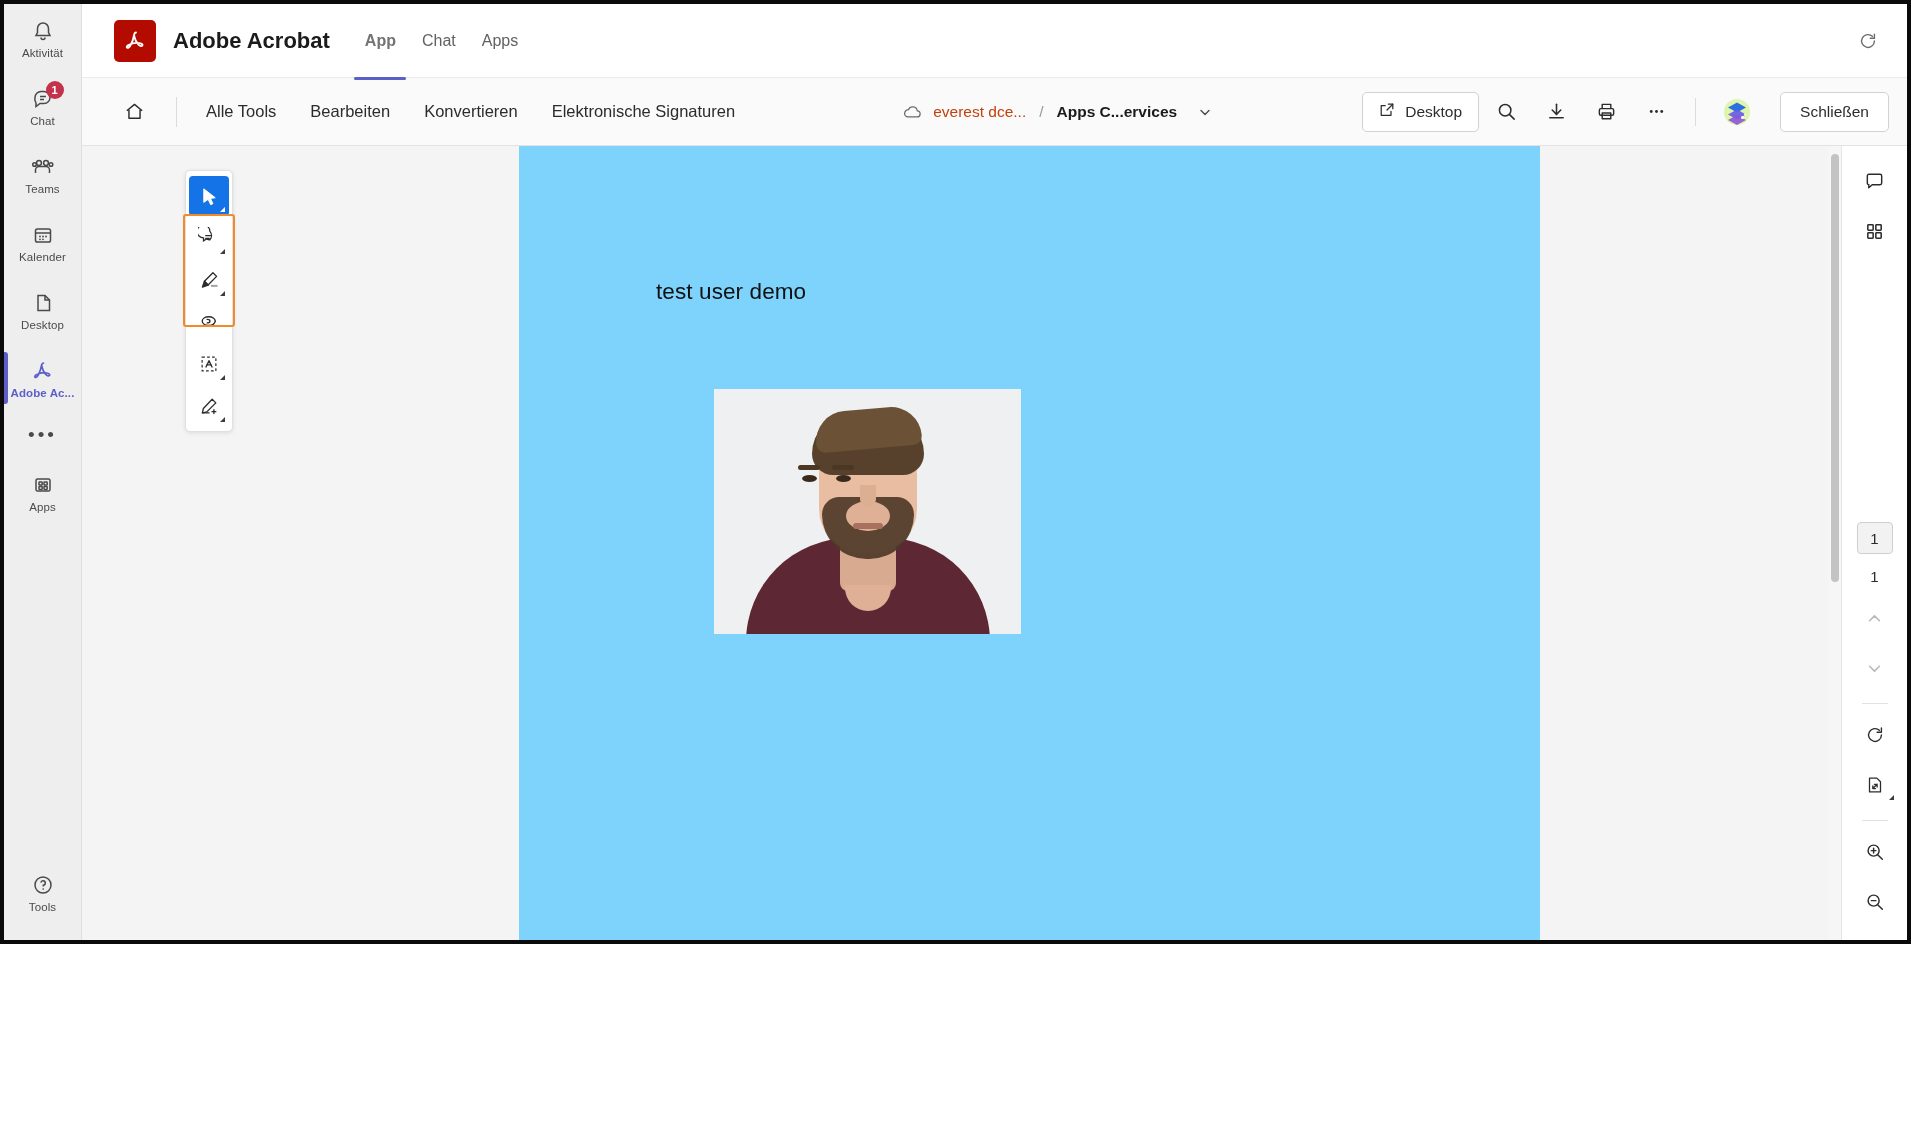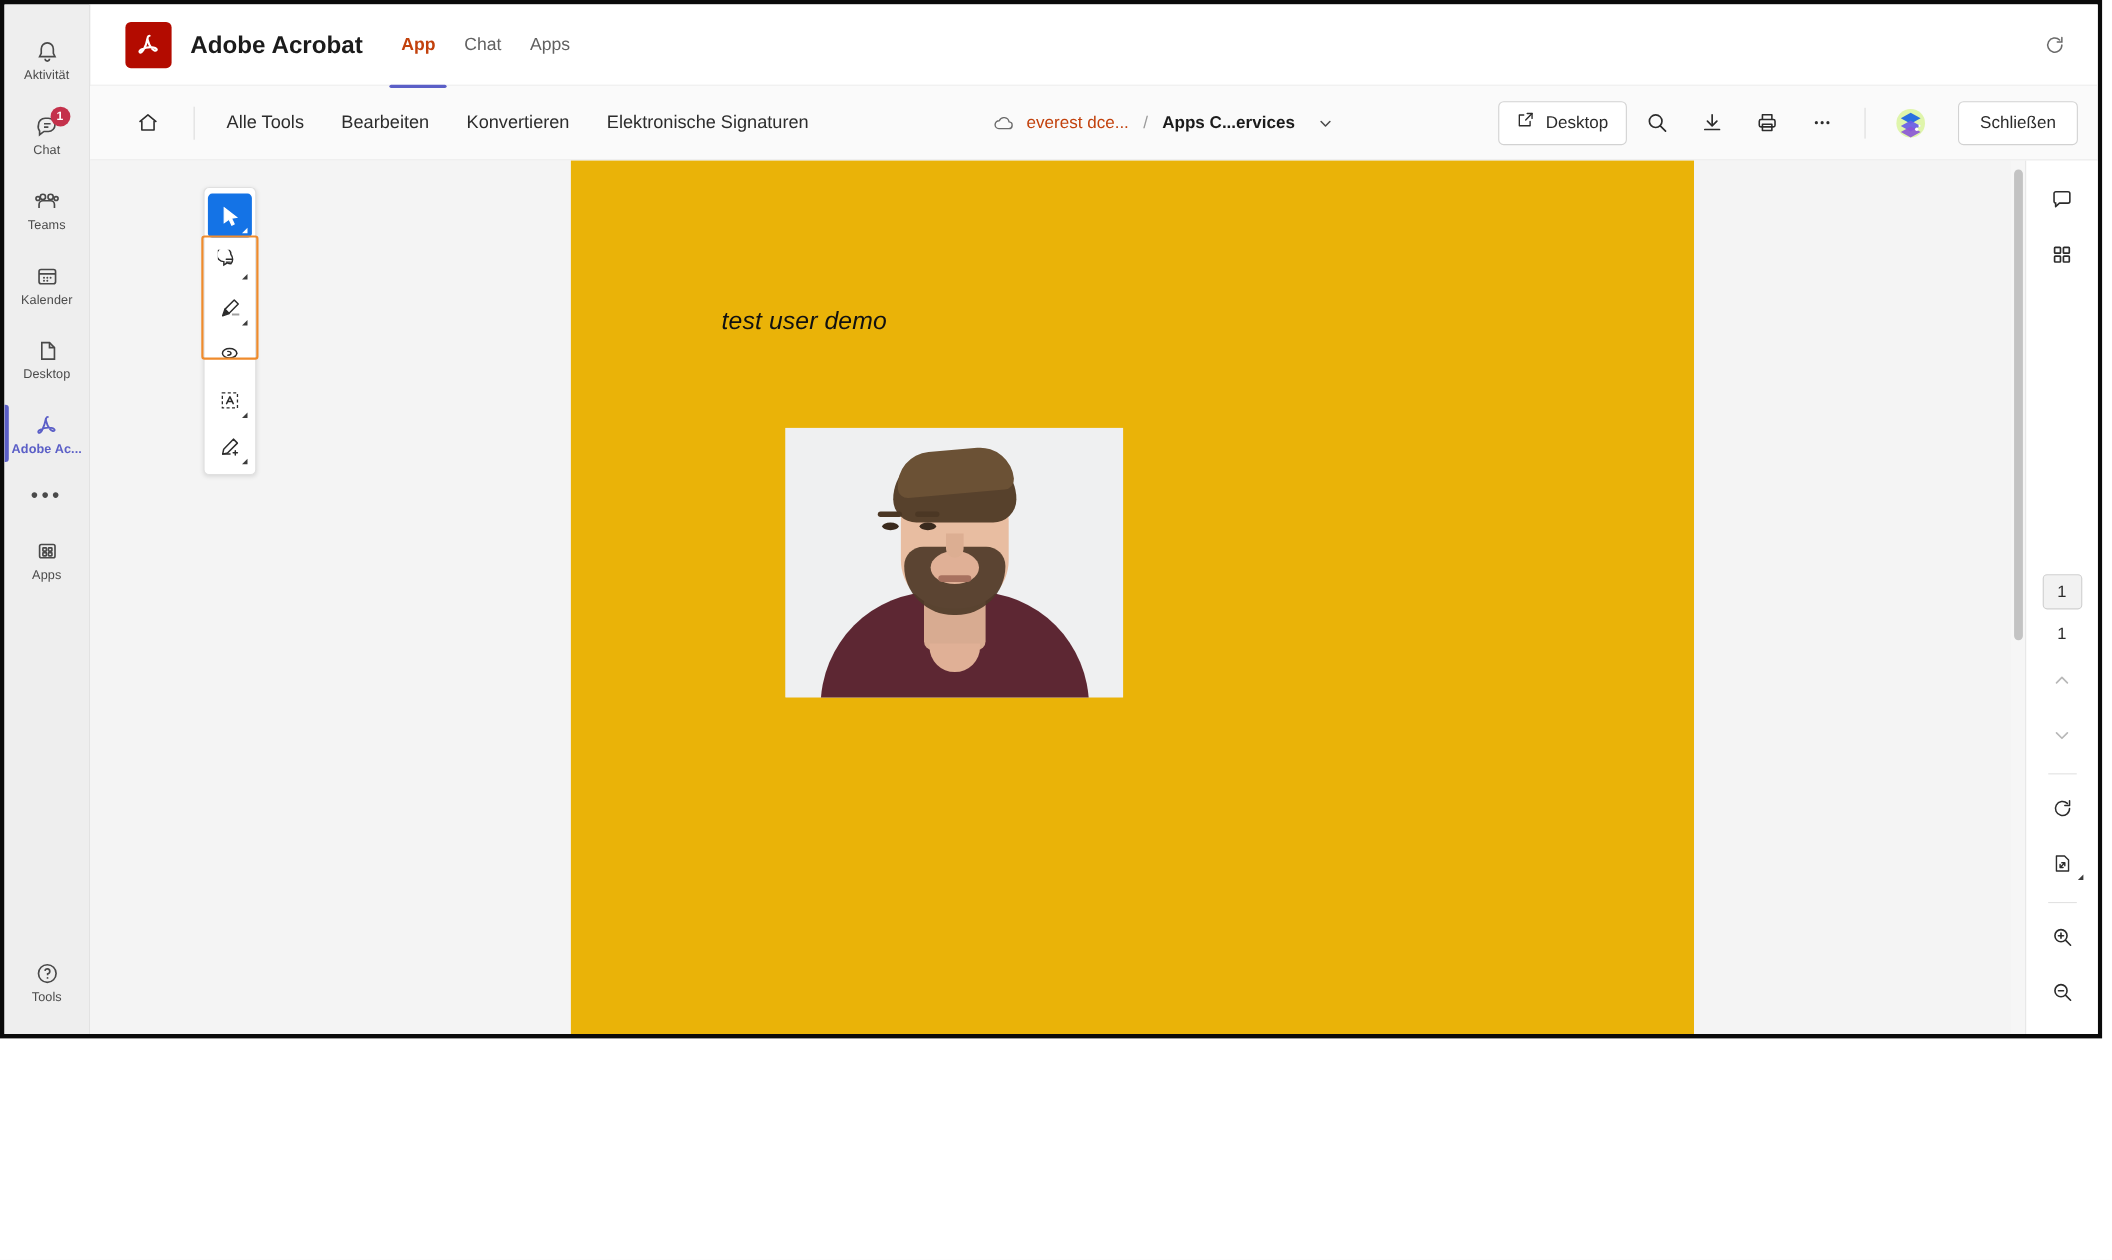--- a/index.html
+++ b/index.html
@@ -23,21 +23,21 @@
 
   
   #teams-rail {
     width: 78px;
     flex: 0 0 78px;
     background: #eeeeee;
     border-right: 1px solid #e0e0e0;
     display: flex;
     flex-direction: column;
     align-items: stretch;
-    padding-top: 16px;
+    padding-top: 0;
     position: relative;
   }
   .rail-item {
     position: relative;
     height: 68px;
     display: flex;
     flex-direction: column;
     align-items: center;
     justify-content: center;
     gap: 3px;
@@ -121,21 +121,21 @@
     white-space: nowrap;
   }
   #app-tabs { display: flex; align-items: center; gap: 0; margin-left: 22px; }
   .app-tab {
     font-size: 16px;
     color: #616161;
     padding: 4px 13px;
     cursor: pointer;
     white-space: nowrap;
   }
-  .app-tab.active { color: #c2410c; font-weight: 700; }
+  .app-tab.active { color: #737373; font-weight: 700; }
   #header-spacer { flex: 1 1 auto; }
   #header-refresh { cursor: pointer; padding: 6px; display: flex; }
 
   
   #acrobat-toolbar {
     height: 68px;
     flex: 0 0 68px;
     background: #fafafa;
     border-bottom: 1px solid #e3e3e3;
     display: flex;
@@ -258,23 +258,22 @@
     width: 52px; height: 113px;
     border: 2.5px solid #ef8b2c;
     border-radius: 3px;
     pointer-events: none;
   }
 
   
   #page-wrap { flex: 1 1 auto; display: flex; justify-content: flex-start; min-width: 0; }
   #pdf-page {
     width: 1021px;
-    background: #eab308;
-    position: relative;
-    font-style: italic;
+    background: #7dd3fc;
+    position: relative;
   }
   #doc-heading {
     position: absolute;
     left: 137px; top: 133px;
     font-size: 22.5px;
     color: #111;
     letter-spacing: .1px;
     white-space: nowrap;
   }
   #doc-photo {

